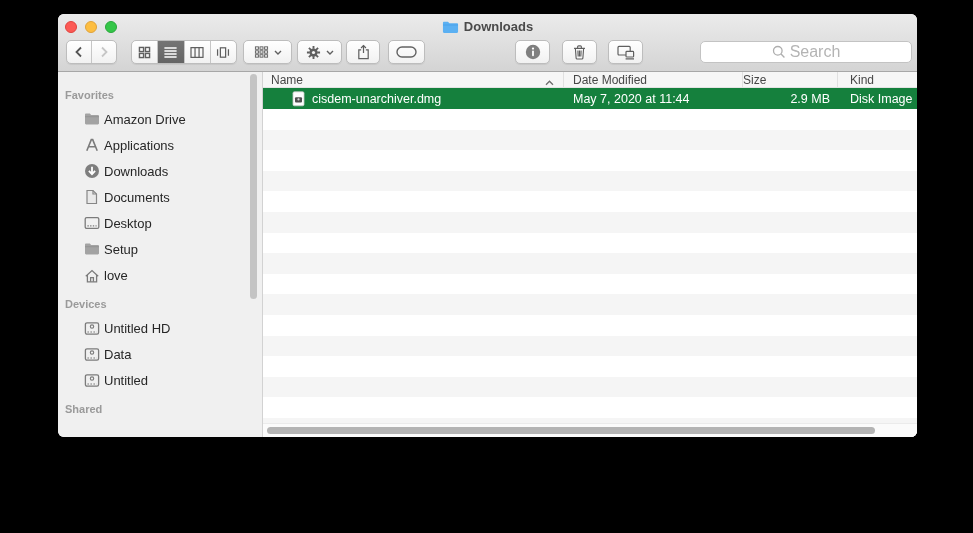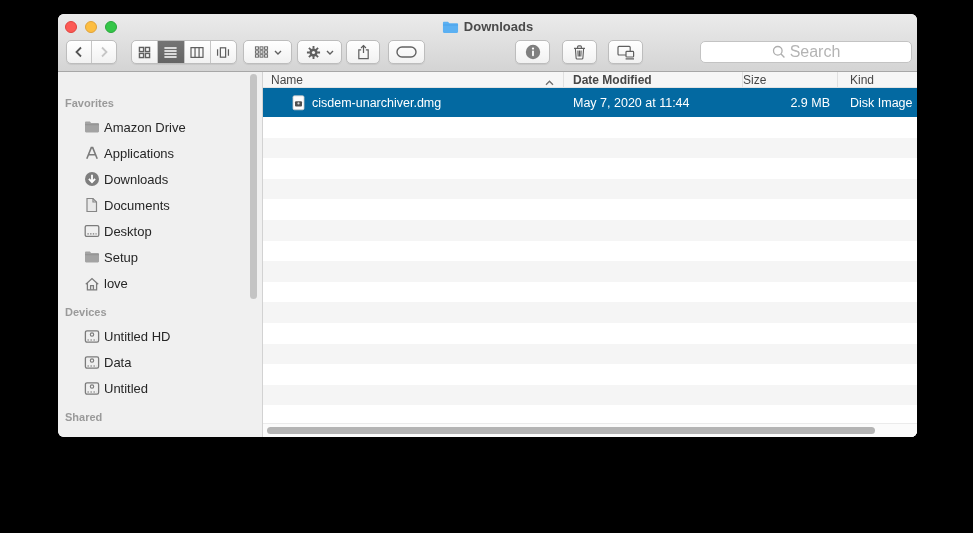--- a/index.html
+++ b/index.html
@@ -46,21 +46,21 @@
     position:absolute;top:2px;left:642px;width:212px;height:22px;box-sizing:border-box;
     background:#fff;border:1px solid #c3c3c3;border-radius:5px;
     display:flex;align-items:center;justify-content:center;gap:4px;
     font-size:16px;color:#b4b4b4;
   }
   
   .content{position:relative;display:flex;height:365px;}
   .sidebar{
     position:relative;width:205px;box-sizing:border-box;flex:none;
     background:#f0f0f0;border-right:1px solid #d2d2d2;
-    padding-top:25px;overflow:hidden;
+    padding-top:17px;overflow:hidden;
   }
   .sb-label{
     padding:0 0 4px 7px;font-size:11px;font-weight:700;color:#9a9a9a;
     height:13px;line-height:13px;
   }
   .sb-label.later{margin-top:10px;}
   .sb-item{
     height:26px;display:flex;align-items:center;padding-left:25px;
     font-size:13px;color:#262626;
   }
@@ -70,26 +70,26 @@
     border-radius:3.5px;background:#c4c4c4;
   }
   
   .filelist{position:relative;flex:1;background:#fff;overflow:hidden;}
   .lheader{
     display:flex;height:16px;box-sizing:border-box;background:#f6f6f6;
     border-bottom:1px solid #e3e3e3;font-size:12px;color:#474747;
   }
   .lheader .hc{box-sizing:border-box;display:flex;align-items:center;position:relative;}
   .hc.name{width:300px;padding-left:8px;}
-  .hc.date{width:179px;padding-left:9px;border-left:1px solid #e0e0e0;font-weight:bold;}
+  .hc.date{width:179px;padding-left:9px;border-left:1px solid #e0e0e0;}
   .hc.size{width:95px;border-left:1px solid #e0e0e0;}
   .hc.kind{flex:1;padding-left:12px;border-left:1px solid #e0e0e0;}
   .sortcaret{position:absolute;right:9px;top:8px;}
   .frow{
-    display:flex;height:29px;align-items:center;background:#0369a1;
+    display:flex;height:21px;align-items:center;background:#15803d;
     color:#fff;font-size:12.5px;text-align:center;
   }
   .frow .rc{box-sizing:border-box;height:100%;display:flex;align-items:center;}
   .rc.name{width:300px;}
   .rc.name .fic{margin-left:28px;margin-right:6px;display:flex;}
   .rc.date{width:179px;padding-left:10px;}
   .rc.size{width:95px;justify-content:flex-end;padding-right:7px;}
   .rc.kind{flex:1;padding-left:13px;}
   .stripes .stripe{height:20.6px;background:#fff;}
   .stripes .stripe.alt{background:#f5f5f5;}

